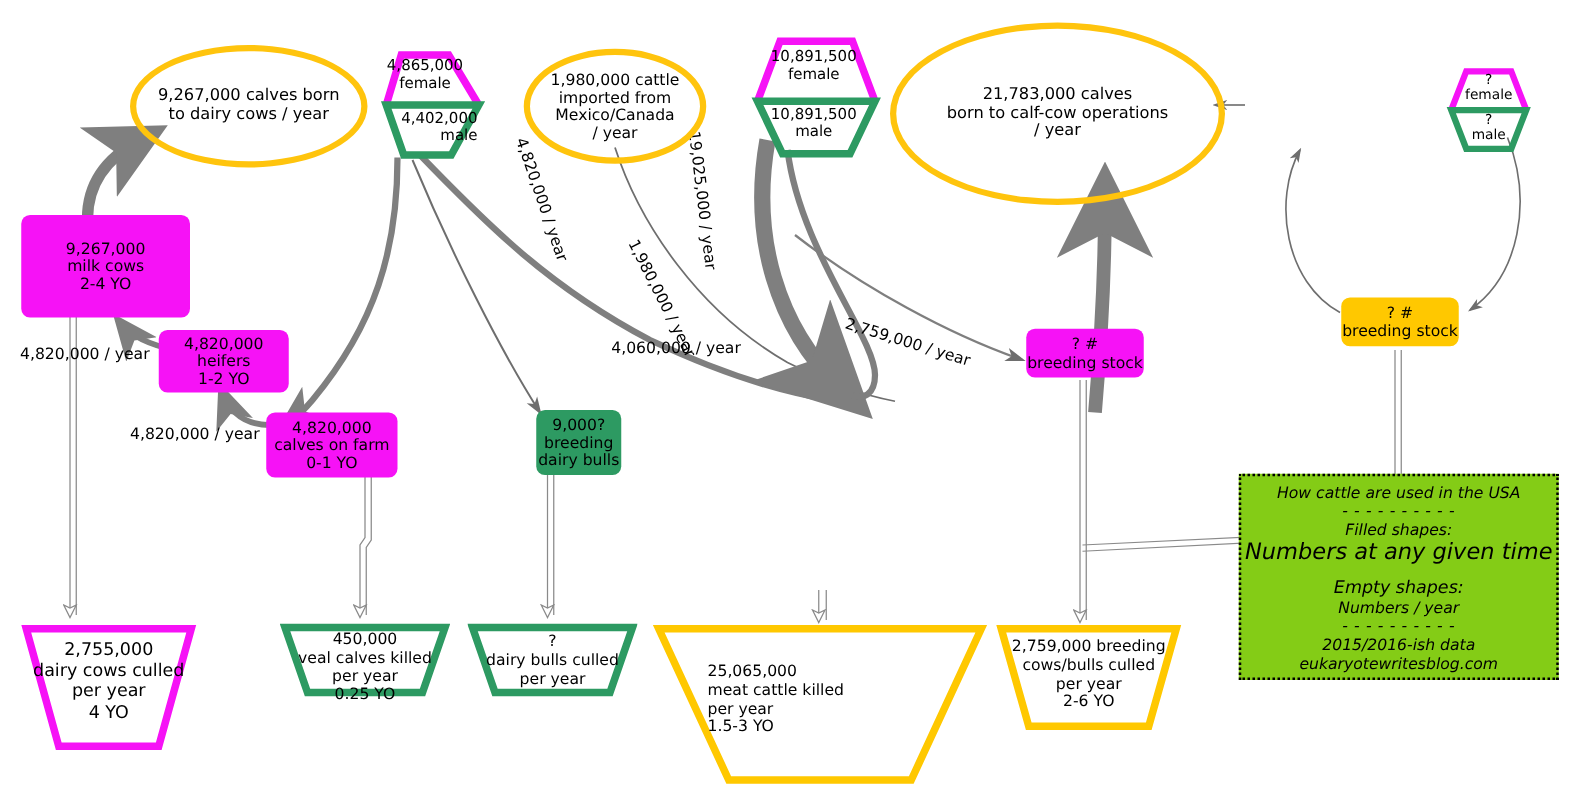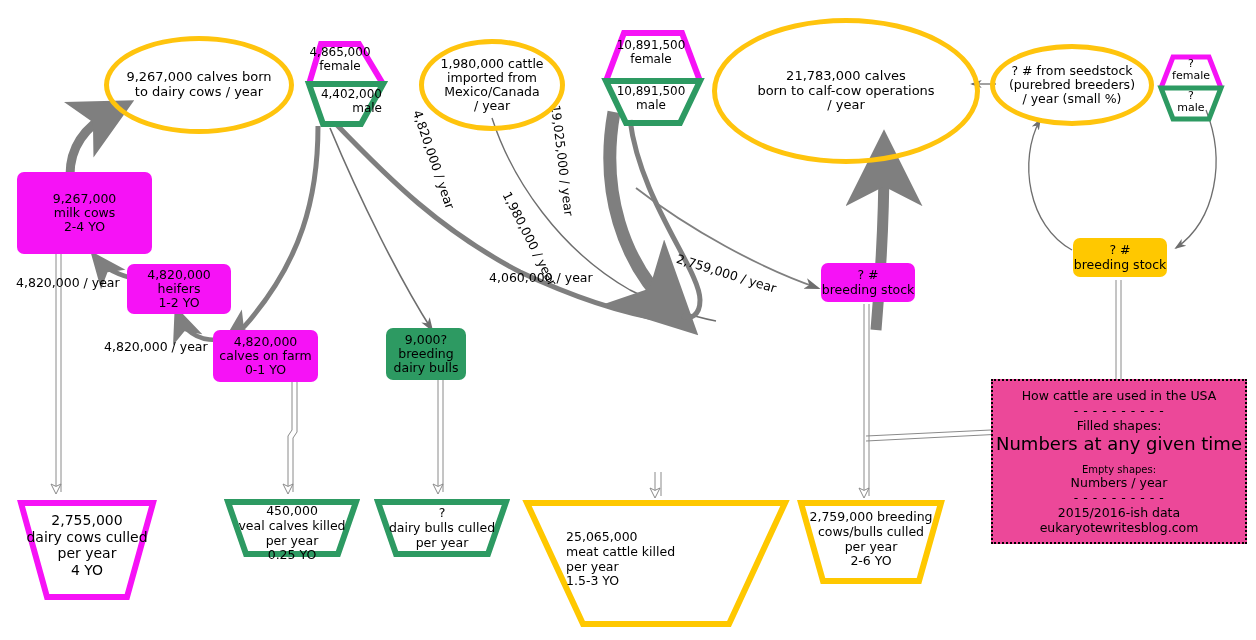--- a/index.html
+++ b/index.html
@@ -12,21 +12,21 @@
   
   .boxfill{border-radius:7px;}
   .pinkfill{background:#F612F6;}
   .greenfill{background:#2D9A62;}
   .goldfill{background:#FFC800;}
 
   
   .ellipse{border:5px solid #FFC40D;border-radius:50%;background:transparent;}
 
   
-  .legend{background:#ec4899;border:2px dotted #000;}
+  .legend{background:#84cc16;border:2px dotted #000;font-style:italic;}
 
   
   .elabel{position:absolute;color:#000;white-space:nowrap;transform-origin:0 0;}
 </style>
 </head>
 <body>
 
 <div id="stage">
 
   <svg id="wires" viewBox="0 0 1256 640">
@@ -145,25 +145,20 @@
 Mexico/Canada
 / year</span>
   </div>
 
   <div class="node ellipse" style="left:712px;top:18px;width:268px;height:146px;">
     <span class="nodetext" style="font-size:13px;">21,783,000 calves
 born to calf-cow operations
 / year</span>
   </div>
 
-  <div class="node ellipse" style="left:990px;top:44px;width:164px;height:82px;">
-    <span class="nodetext" style="font-size:12.5px;">? # from seedstock
-(purebred breeders)
-/ year (small %)</span>
-  </div>
 
   <div style="position:absolute;left:292px;top:38px;width:96px;height:92px;">
     <svg width="96" height="92" viewBox="0 0 96 92" style="position:absolute;left:0;top:0;">
       <path d="M17,46 L29,6 L67,6 L91,46" fill="none" stroke="#F612F6" stroke-width="6"></path>
       <path d="M17,46 L91,46 L69,86 L31,86 Z" fill="none" stroke="#2D9A62" stroke-width="6"></path>
     </svg>
     <div style="position:absolute;left:6px;top:8px;width:84px;text-align:center;font-size:12px;line-height:1.15;" class="nodetext">4,865,000
 female</div>
     <div style="position:absolute;left:6px;top:50px;width:84px;text-align:right;font-size:12px;line-height:1.15;" class="nodetext">4,402,000
 male</div>
@@ -202,21 +197,21 @@
 heifers
 1-2 YO</span>
   </div>
 
   <div class="node boxfill pinkfill" style="left:213px;top:330px;width:105px;height:52px;">
     <span class="nodetext" style="font-size:12.5px;">4,820,000
 calves on farm
 0-1 YO</span>
   </div>
 
-  <div class="node boxfill greenfill" style="left:386px;top:328px;width:80px;height:52px;color:#fff;">
+  <div class="node boxfill greenfill" style="left:429px;top:328px;width:68px;height:52px;color:#fff;">
     <span class="nodetext" style="font-size:12.5px;color:#000;">9,000?
 breeding
 dairy bulls</span>
   </div>
 
 
   <div class="node boxfill pinkfill" style="left:821px;top:263px;width:94px;height:39px;">
     <span class="nodetext" style="font-size:12.5px;">? #
 breeding stock</span>
   </div>
@@ -274,20 +269,20 @@
 per year
 2-6 YO</div>
   </div>
 
   <div class="node legend" style="left:991px;top:379px;width:256px;height:165px;flex-direction:column;justify-content:center;">
     <div style="font-size:12.5px;">How cattle are used in the USA</div>
     <div style="font-size:12.5px;letter-spacing:0.5px;">- - - - - - - - - -</div>
     <div style="font-size:12.5px;">Filled shapes:</div>
     <div style="font-size:18px;">Numbers at any given time</div>
     <div style="height:10px;"></div>
-    <div style="font-size:10px;text-align:right;">Empty shapes:</div>
+    <div style="font-size:14px;text-align:right;">Empty shapes:</div>
     <div style="font-size:12.5px;">Numbers / year</div>
     <div style="font-size:12.5px;letter-spacing:0.5px;">- - - - - - - - - -</div>
     <div style="font-size:12.5px;">2015/2016-ish data</div>
     <div style="font-size:12.5px;">eukaryotewritesblog.com</div>
   </div>
 
 </div>
 
 </body></html>

